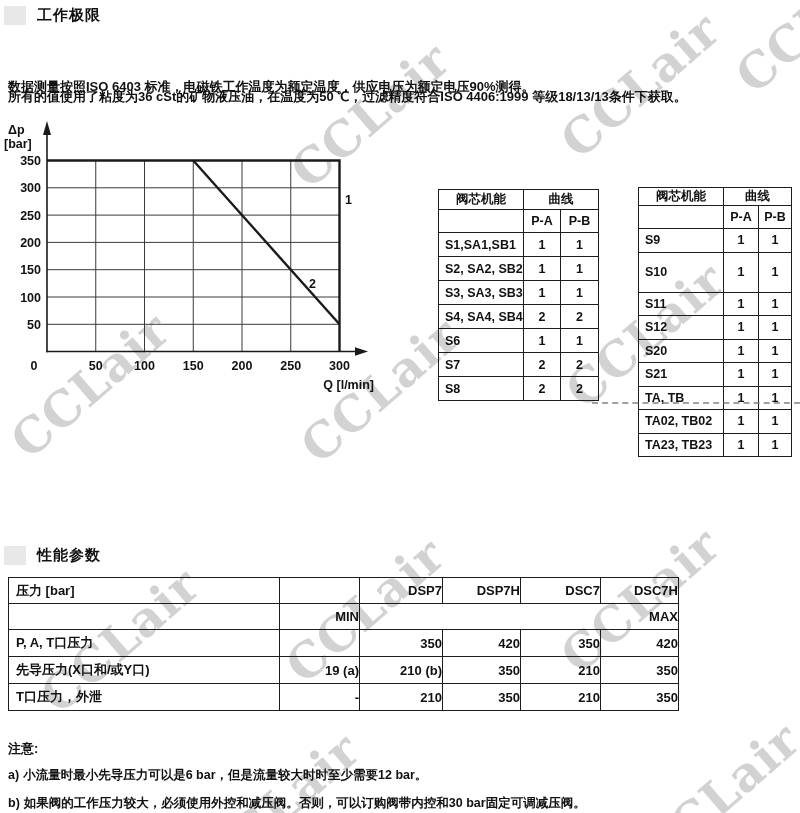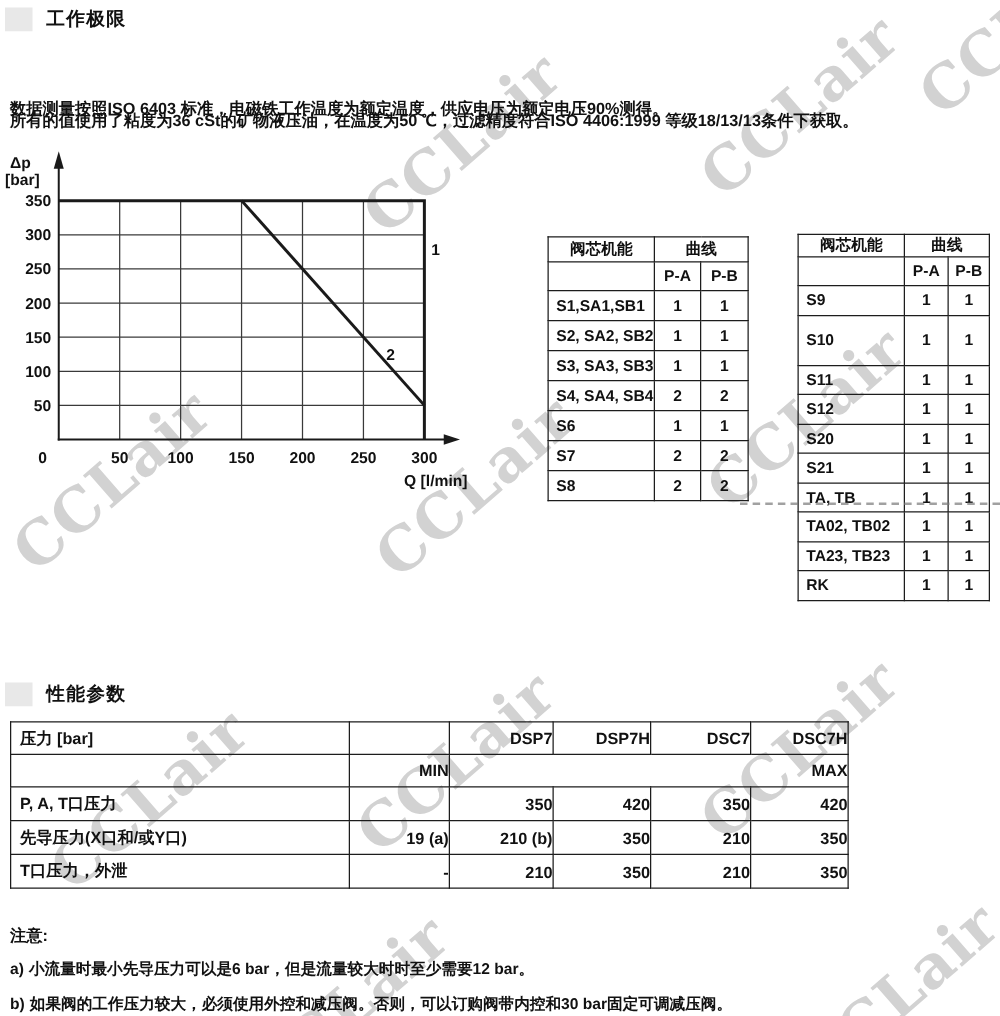--- a/index.html
+++ b/index.html
@@ -232,25 +232,20 @@
           <td class="ctr">1</td>
           <td class="ctr">1</td>
         </tr>
     <tr style="height:23.5px">
           <td class="name">TA02, TB02</td>
           <td class="ctr">1</td>
           <td class="ctr">1</td>
         </tr>
     <tr style="height:23.5px">
           <td class="name">TA23, TB23</td>
-          <td class="ctr">1</td>
-          <td class="ctr">1</td>
-        </tr>
-    <tr style="height:23.5px">
-          <td class="name">RK</td>
           <td class="ctr">1</td>
           <td class="ctr">1</td>
         </tr>
   </tbody>
     </table>
 
   <div class="dashes"></div>
 
   <div class="sec-header" style="top:546px">
     <span class="sec-box"></span>

